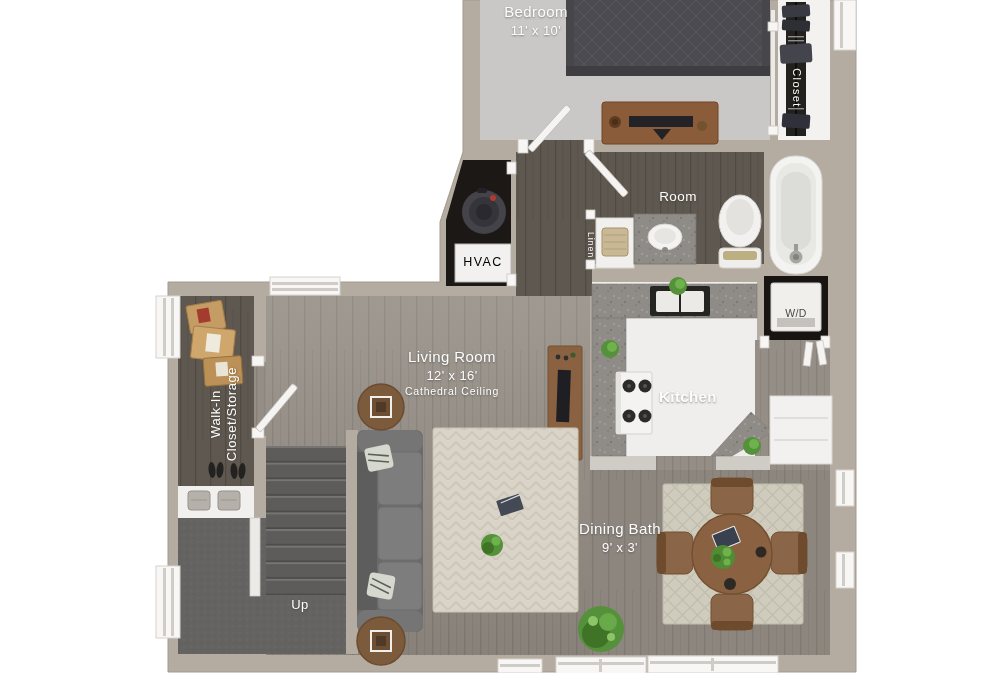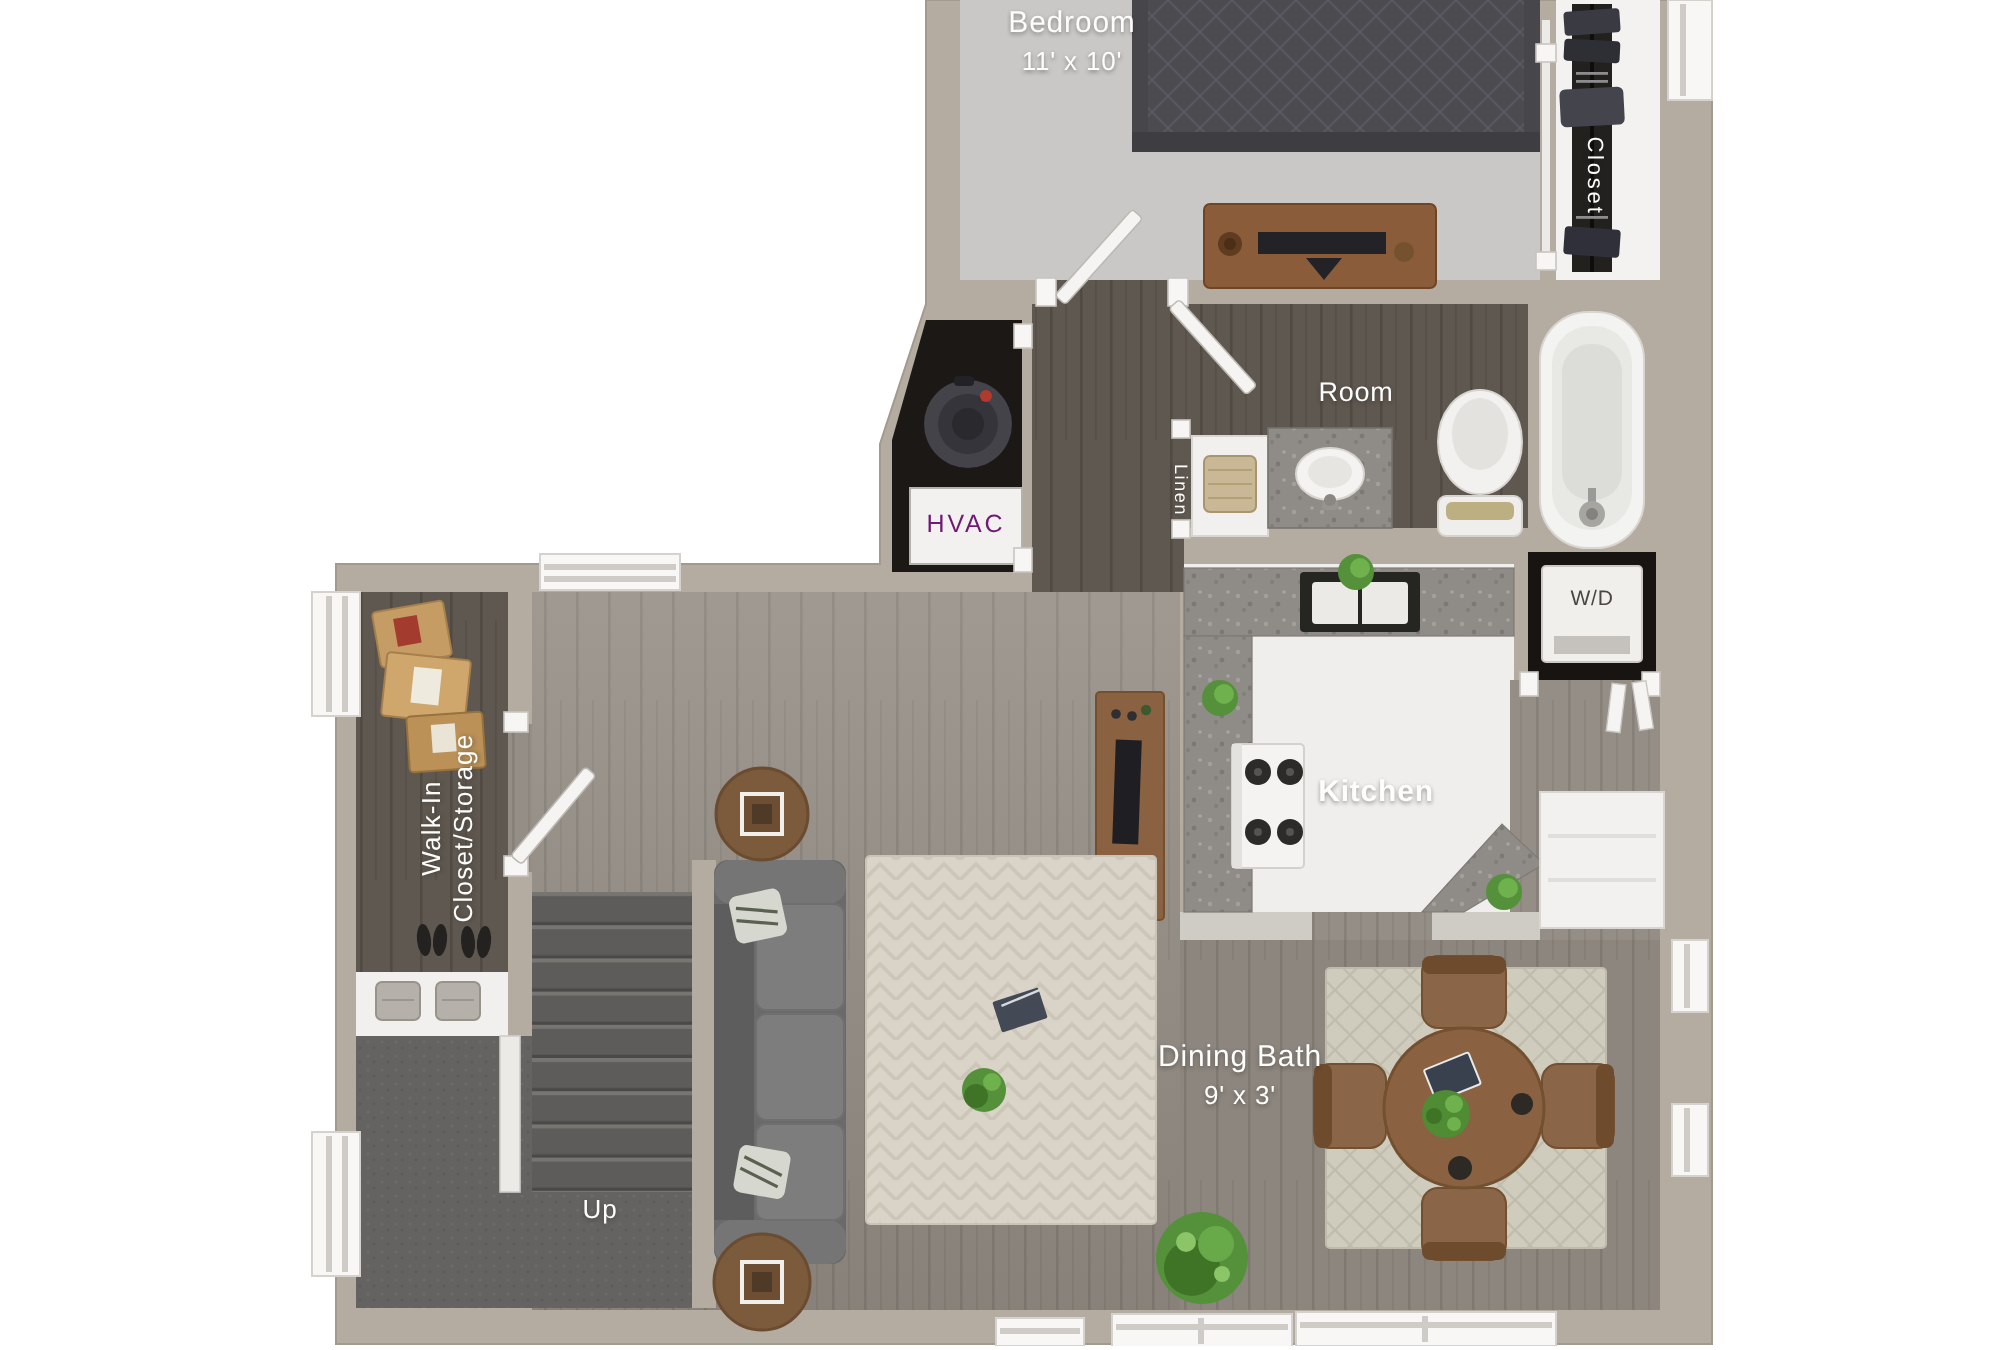--- a/index.html
+++ b/index.html
@@ -7,21 +7,21 @@
         font-family:"Liberation Sans",sans-serif;}
   #plan svg{position:absolute;left:0;top:0;}
   .lbl{position:absolute;transform:translate(-50%,-50%);color:#fdfdfc;text-align:center;
        white-space:nowrap;line-height:1.25;letter-spacing:.4px;pointer-events:none;
        text-shadow:0 1px 2px rgba(45,42,38,.45);}
   .lbl .nm{font-size:15px;}
   .lbl .dim{font-size:13px;margin-top:1px;}
   .lbl .note{font-size:10.5px;letter-spacing:.8px;margin-top:1px;}
   .lbl.sm{font-size:11px;letter-spacing:1.4px;}
   .lbl.tiny{font-size:9px;letter-spacing:.8px;}
-  .lbl.dark{color:#701a75;text-shadow:none;letter-spacing:1.4px;font-size:12.5px;}
+  .lbl.dark{color:#000000;text-shadow:none;letter-spacing:1.4px;font-size:12.5px;}
   .lbl.dark2{color:#4a4742;text-shadow:none;letter-spacing:.4px;font-size:10.5px;}
   .rot90{transform:translate(-50%,-50%) rotate(90deg);}
   .rotm90{transform:translate(-50%,-50%) rotate(-90deg);}
   .lbl.up{font-size:13px;}
   .lbl.bath{font-size:13.5px;}
   .lbl.walkin{font-size:13px;letter-spacing:.6px;}
 </style>
 </head>
 <body>
 
@@ -374,21 +374,26 @@
 
 <div class="lbl" style="left:536px;top:21px;">
   <div class="nm">Bedroom</div>
   <div class="dim">11' x 10'</div>
 </div>
 <div class="lbl sm rot90" style="left:796px;top:88px;">Closet</div>
 <div class="lbl bath" style="left:678px;top:197px;">Room</div>
 <div class="lbl tiny rot90" style="left:590px;top:245px;">Linen</div>
 <div class="lbl dark" style="left:483px;top:263px;">HVAC</div>
 <div class="lbl" style="left:688px;top:397px;font-size:15px;font-weight:bold;">Kitchen</div>
-<div class="lbl dark2" style="left:796px;top:300px;">W/D</div>
+<div class="lbl dark2" style="left:796px;top:314px;">W/D</div>
+<div class="lbl" style="left:452px;top:373px;">
+  <div class="nm">Living Room</div>
+  <div class="dim">12' x 16'</div>
+  <div class="note">Cathedral Ceiling</div>
+</div>
 <div class="lbl" style="left:620px;top:538px;">
   <div class="nm">Dining Bath</div>
   <div class="dim">9' x 3'</div>
 </div>
 <div class="lbl walkin rotm90" style="left:224px;top:414px;">
   <div>Walk-In</div>
   <div>Closet/Storage</div>
 </div>
 <div class="lbl up" style="left:300px;top:605px;">Up</div>
 </div>

